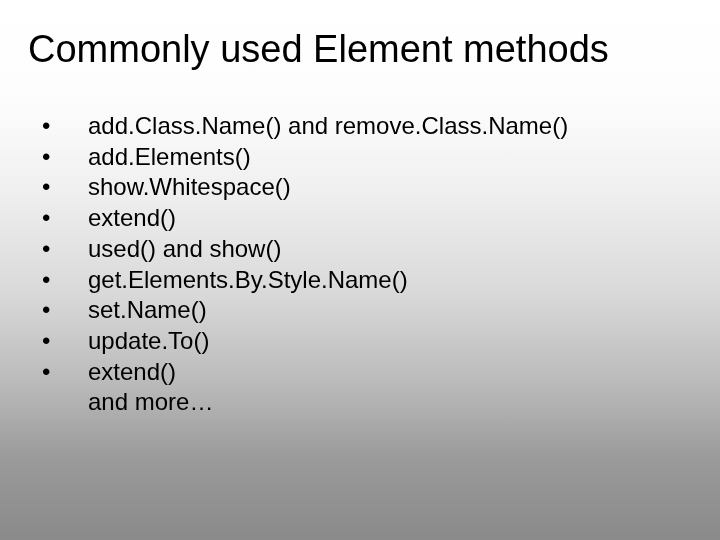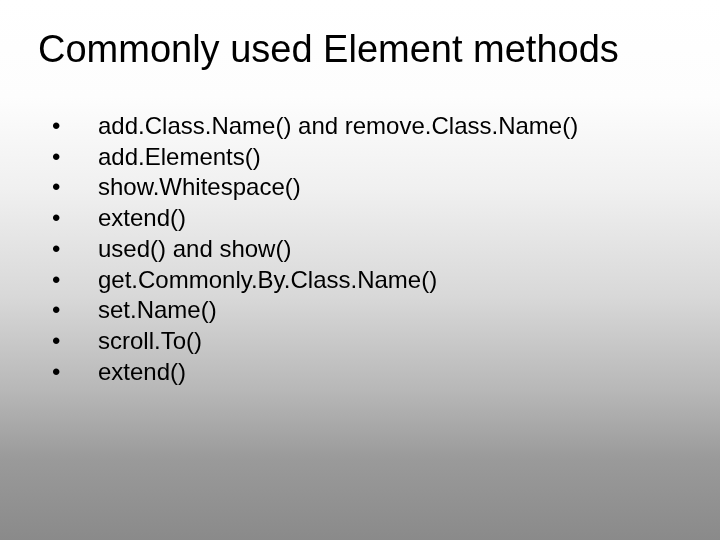--- a/index.html
+++ b/index.html
@@ -16,21 +16,21 @@
       #ffffff 0%,
       #fdfdfd 18%,
       #f0f0f0 35%,
       #d8d8d8 55%,
       #b8b8b8 72%,
       #9a9a9a 85%,
       #8a8a8a 100%);
     font-family: Arial, Helvetica, sans-serif;
     color: #000;
     box-sizing: border-box;
-    padding: 28px 38px 0 38px;
+    padding: 28px 38px 0 28px;
   }
   .title {
     font-size: 38px;
     font-weight: 400;
     letter-spacing: 0px;
     margin: 0 0 40px 0;
     white-space: nowrap;
   }
   .list {
     font-size: 24px;
@@ -75,28 +75,32 @@
     <div class="row">
       <span class="bullet">•</span>
       <span class="text">extend()</span>
     </div>
     <div class="row">
       <span class="bullet">•</span>
       <span class="text">used() and show()</span>
     </div>
     <div class="row">
       <span class="bullet">•</span>
-      <span class="text">get.Commonly.By.Class.Name()</span>
+      <span class="text">get.Elements.By.Style.Name()</span>
     </div>
     <div class="row">
       <span class="bullet">•</span>
       <span class="text">set.Name()</span>
     </div>
     <div class="row">
       <span class="bullet">•</span>
-      <span class="text">scroll.To()</span>
+      <span class="text">update.To()</span>
     </div>
     <div class="row">
       <span class="bullet">•</span>
       <span class="text">extend()</span>
     </div>
+    <div class="row no-bullet">
+      <span class="bullet">•</span>
+      <span class="text">and more…</span>
+    </div>
   </div>
 </div>
 
 </body></html>

